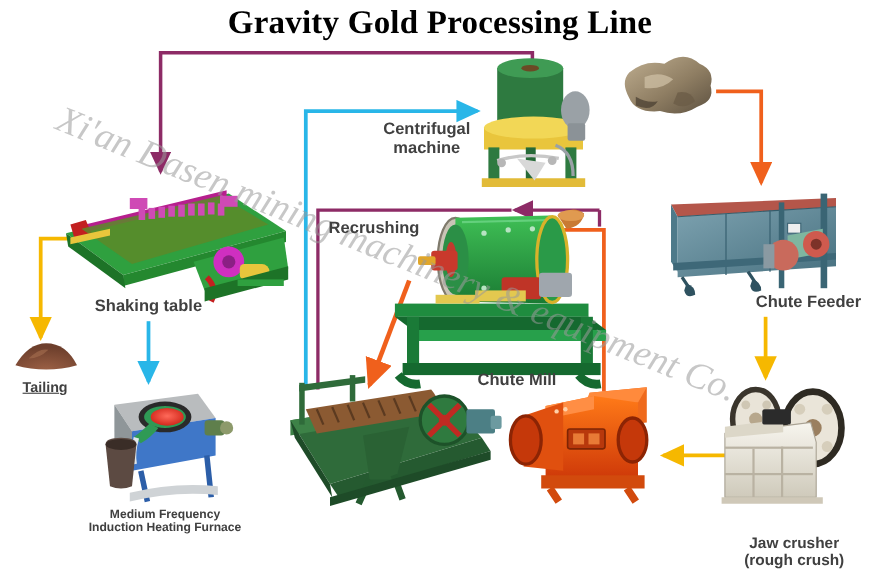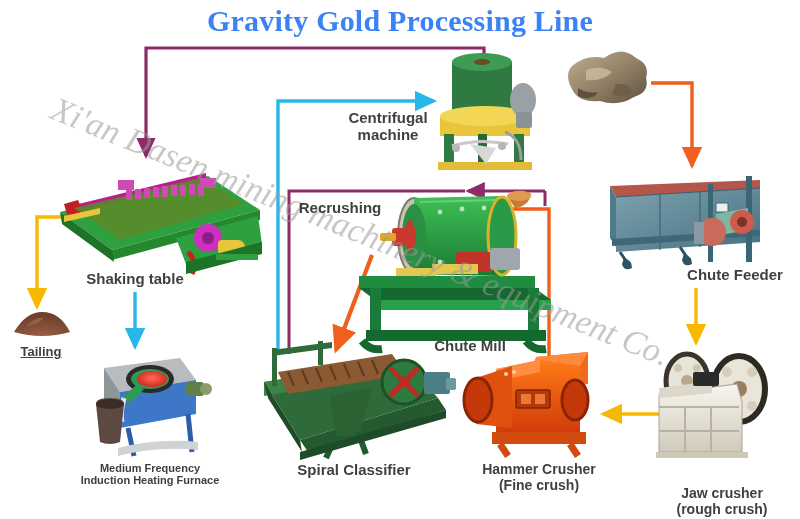--- a/index.html
+++ b/index.html
@@ -11,21 +11,21 @@
   }
   #stage{position:absolute;left:0;top:0;width:800px;height:519px;}
   .layer{position:absolute;left:0;top:0;width:800px;height:519px;}
   #svg-art{z-index:2;}
   #labels{z-index:5;}
 
   .title{
     position:absolute;left:0;top:4px;width:800px;
     text-align:center;
     font-family:"Liberation Serif", serif;
-    font-weight:bold;font-size:30px;color:#3b82f6;
+    font-weight:bold;font-size:30px;color:#000000;
     letter-spacing:.2px;
   }
   .lbl{
     position:absolute;
     font-family:"Liberation Sans", sans-serif;
     font-weight:bold;color:#404040;
     line-height:1.12;
     white-space:pre-line;
     text-align:center;
   }
@@ -341,28 +341,25 @@
 
   <div class="wm" style="left:60px;top:90px;">Xi'an Dasen mining machinery &amp; equipment Co.</div>
 
   <div class="layer" id="labels">
 
     <div class="lbl" style="left:675px;top:267px;width:120px;font-size:15px;">Chute Feeder</div>
 
     <div class="lbl" style="left:652px;top:462px;width:140px;font-size:14px;margin-top:24px;">Jaw crusher
 (rough crush)</div>
 
-    <div class="lbl" style="left:464px;top:462px;width:150px;font-size:14px;">Hammer Crusher
-(Fine crush)</div>
 
     <div class="lbl" style="left:420px;top:338px;width:100px;font-size:15px;">Chute Mill</div>
 
     <div class="lbl" style="left:290px;top:200px;width:100px;font-size:15px;">Recrushing</div>
 
-    <div class="lbl" style="left:284px;top:462px;width:140px;font-size:15px;">Spiral Classifier</div>
 
     <div class="lbl" style="left:333px;top:110px;width:110px;font-size:15px;">Centrifugal
 machine</div>
 
     <div class="lbl" style="left:75px;top:271px;width:120px;font-size:15px;">Shaking table</div>
 
     <div class="lbl" style="left:6px;top:345px;width:70px;font-size:13px;text-decoration:underline;">Tailing</div>
 
     <div class="lbl" style="left:35px;top:462px;width:230px;font-size:11px;">Medium Frequency
 Induction Heating Furnace</div>

